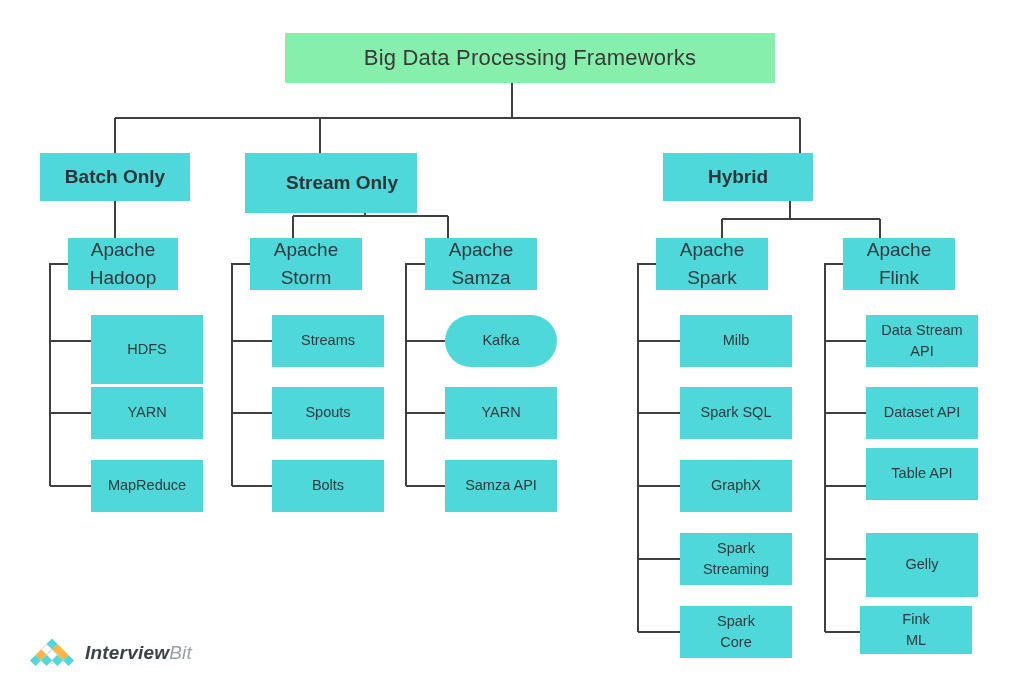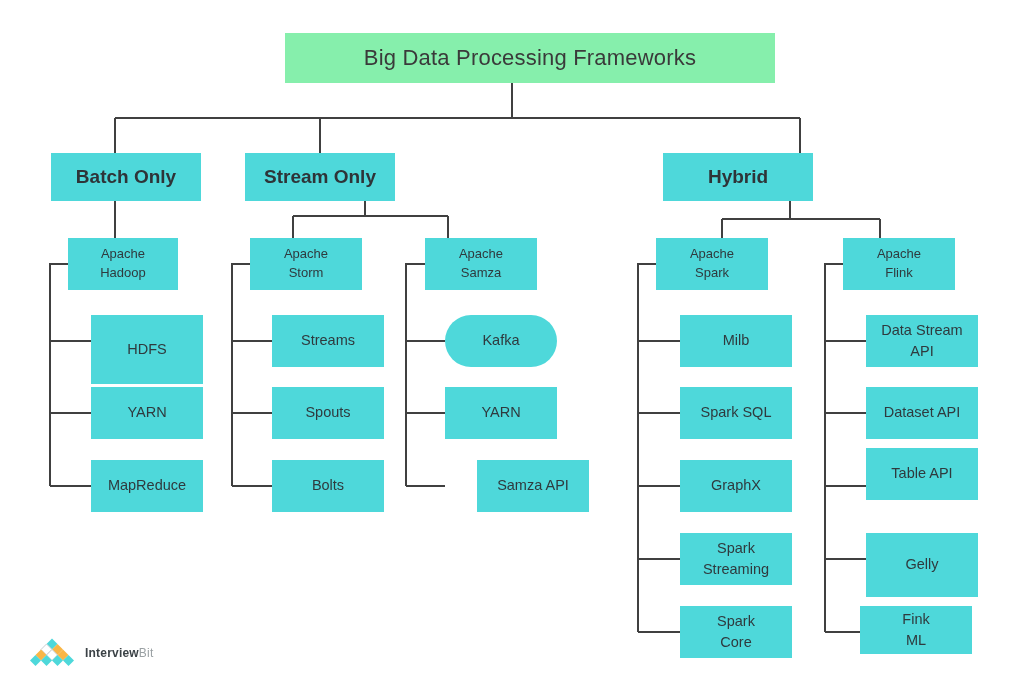--- a/index.html
+++ b/index.html
@@ -7,30 +7,30 @@
   .canvas{
     position:relative;width:1024px;height:688px;background:#ffffff;overflow:hidden;
   }
   .connectors{position:absolute;left:0;top:0;z-index:1;}
   .connectors path{stroke:#404040;stroke-width:2;fill:none;}
   .node{
     position:absolute;z-index:2;background:#4ed8da;color:#2f3a3e;
     display:flex;align-items:center;justify-content:center;text-align:center;
     white-space:pre-line;font-size:14.5px;line-height:1.45;
   }
-  .node.lvl2{font-size:13px;}
+  .node.lvl2{font-size:19px;}
   .node.category{font-size:19px;font-weight:700;color:#2e3438;}
   .node.title{
     background:#86efac;font-size:22px;font-weight:400;color:#3a3a3a;letter-spacing:.2px;
   }
   .logo{
     position:absolute;left:30px;top:638px;z-index:2;
     display:flex;align-items:center;gap:9px;
   }
-  .logo-text{font-size:12px;letter-spacing:.2px;}
+  .logo-text{font-size:19px;letter-spacing:.2px;font-style:italic;}
   .brand-primary{font-weight:700;color:#3b4246;}
   .brand-secondary{font-weight:400;color:#9aa0a3;}
 </style>
 </head>
 <body>
 
 <div class="canvas">
 
   <svg class="connectors" width="1024" height="688" aria-hidden="true">
     <path d="M512 83 V118 M115 118 H800 M115 118 V153 M320 118 V153 M800 118 V153"></path>
@@ -39,41 +39,41 @@
     <path d="M365 201 V216 M293 216 H448 M293 216 V238 M448 216 V238"></path>
     <path d="M250 264 H232 V486 M232 341 H272 M232 413 H272 M232 486 H272"></path>
     <path d="M425 264 H406 V486 M406 341 H445 M406 413 H445 M406 486 H445"></path>
     <path d="M790 201 V219 M722 219 H880 M722 219 V238 M880 219 V238"></path>
     <path d="M656 264 H638 V632 M638 341 H680 M638 413 H680 M638 486 H680 M638 559 H680 M638 632 H680"></path>
     <path d="M843 264 H825 V632 M825 341 H866 M825 413 H866 M825 486 H866 M825 559 H866 M825 632 H866"></path>
   </svg>
 
   <div class="node title" style="left:285px;top:33px;width:490px;height:50px;">Big Data Processing Frameworks</div>
 
-  <div class="node category" style="left:51px;top:153px;width:150px;height:48px;text-align:right;">Batch Only</div>
-  <div class="node category" style="left:245px;top:153px;width:150px;height:48px;">Stream Only</div>
+  <div class="node category" style="left:40px;top:153px;width:150px;height:48px;text-align:right;">Batch Only</div>
+  <div class="node category" style="left:245px;top:153px;width:150px;height:60px;padding-left:22px;">Stream Only</div>
   <div class="node category" style="left:663px;top:153px;width:150px;height:48px;">Hybrid</div>
 
   <div class="node lvl2" style="left:68px;top:238px;width:110px;height:52px;">Apache
 Hadoop</div>
   <div class="node" style="left:91px;top:315px;width:112px;height:69px;">HDFS</div>
   <div class="node" style="left:91px;top:387px;width:112px;height:52px;">YARN</div>
   <div class="node" style="left:91px;top:460px;width:112px;height:52px;">MapReduce</div>
 
   <div class="node lvl2" style="left:250px;top:238px;width:112px;height:52px;">Apache
 Storm</div>
   <div class="node" style="left:272px;top:315px;width:112px;height:52px;">Streams</div>
   <div class="node" style="left:272px;top:387px;width:112px;height:52px;">Spouts</div>
   <div class="node" style="left:272px;top:460px;width:112px;height:52px;">Bolts</div>
 
   <div class="node lvl2" style="left:425px;top:238px;width:112px;height:52px;">Apache
 Samza</div>
   <div class="node" style="left:445px;top:315px;width:112px;height:52px;border-radius:26px;">Kafka</div>
   <div class="node" style="left:445px;top:387px;width:112px;height:52px;">YARN</div>
-  <div class="node" style="left:445px;top:460px;width:112px;height:52px;margin-left:32px;">Samza API</div>
+  <div class="node" style="left:445px;top:460px;width:112px;height:52px;">Samza API</div>
 
   <div class="node lvl2" style="left:656px;top:238px;width:112px;height:52px;">Apache
 Spark</div>
   <div class="node" style="left:680px;top:315px;width:112px;height:52px;">Milb</div>
   <div class="node" style="left:680px;top:387px;width:112px;height:52px;">Spark SQL</div>
   <div class="node" style="left:680px;top:460px;width:112px;height:52px;">GraphX</div>
   <div class="node" style="left:680px;top:533px;width:112px;height:52px;">Spark
 Streaming</div>
   <div class="node" style="left:680px;top:606px;width:112px;height:52px;">Spark
 Core</div>

